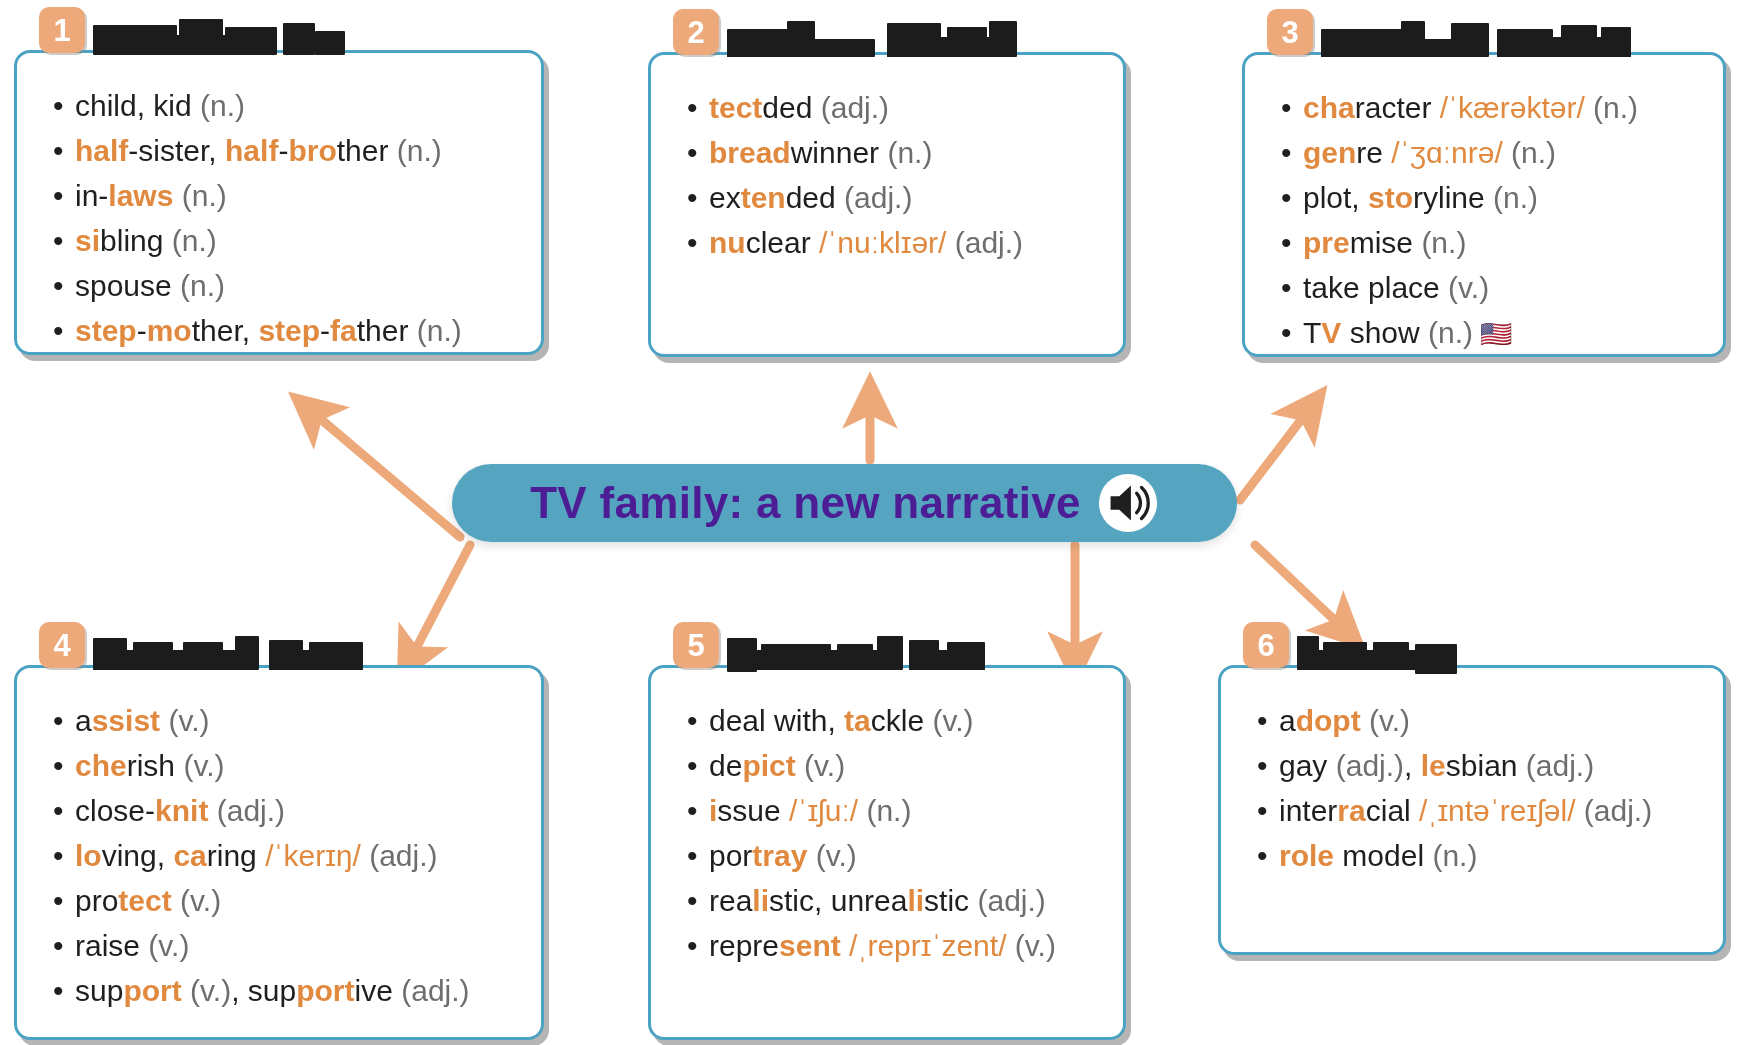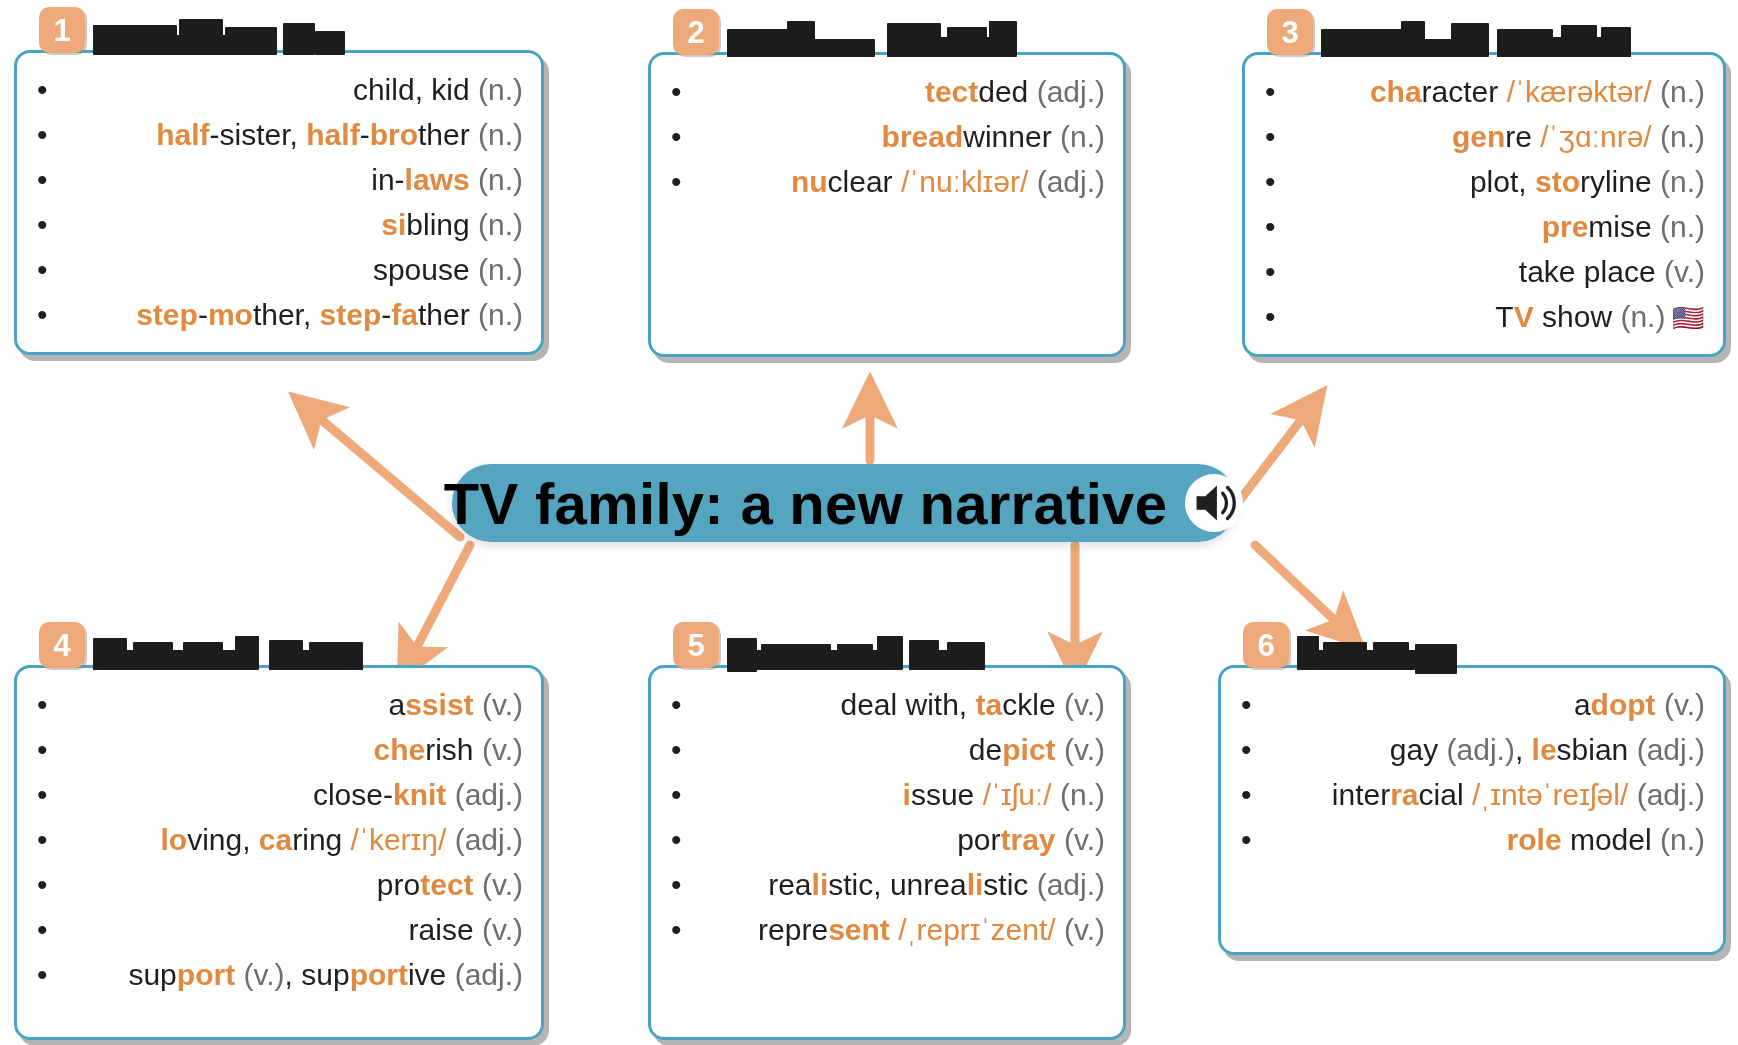--- a/index.html
+++ b/index.html
@@ -69,23 +69,22 @@
     position: absolute;
     width: 1px; height: 1px;
     overflow: hidden;
     clip: rect(0 0 0 0);
     white-space: nowrap;
   }
 
   
   ul.words {
     list-style: none;
-    margin: 0;
+    margin: 16px;
     padding: 0;
-    text-align: right;
   }
   ul.words li {
     position: relative;
     padding-left: 24px;
     color: #1f1f1f;
     white-space: nowrap;
     font-size: 30px;
     line-height: 1.50;
   }
   ul.words li::before {
@@ -110,22 +109,22 @@
     height: 78px;
     background: #55A5C1;
     border-radius: 39px;
     box-shadow: 0 4px 10px rgba(0,0,0,0.12);
     display: flex;
     align-items: center;
     justify-content: center;
     gap: 16px;
   }
   .banner-title {
-    color: #000000;
-    font-size: 58px;
+    color: #4c1d95;
+    font-size: 44px;
     font-weight: bold;
     letter-spacing: 0.3px;
     white-space: nowrap;
   }
   .speaker {
     width: 62px;
     height: 62px;
     flex: 0 0 auto;
     display: flex;
     align-items: center;
@@ -196,20 +195,21 @@
       <span style="left:160px;top:22px;width:128px;height:20px;"></span>
       <span style="left:220px;top:12px;width:40px;height:30px;"></span>
       <span style="left:262px;top:6px;width:28px;height:36px;"></span>
       <span class="sr"></span>
     </div>
   </div>
   <div class="card-inner">
     <ul class="words">
         <li><span class="hl">tect</span><span>ded </span><span class="pos">(adj.)</span></li>
         <li><span class="hl">bread</span><span>winner </span><span class="pos">(n.)</span></li>
+        <li><span>ex</span><span class="hl">ten</span><span>ded </span><span class="pos">(adj.)</span></li>
         <li><span class="hl">nu</span><span>clear </span><span class="ipa">/ˈnuːklɪər/ </span><span class="pos">(adj.)</span></li>
       </ul>
   </div>
 </div>
 
 <div class="card" style="left:1242px; top:52px; width:484px; height:305px;">
   <div class="card-head">
     <div class="badge">3</div>
     <div class="redacted" style="width:310px;">
       <span style="left:0;top:14px;width:96px;height:28px;"></span>

